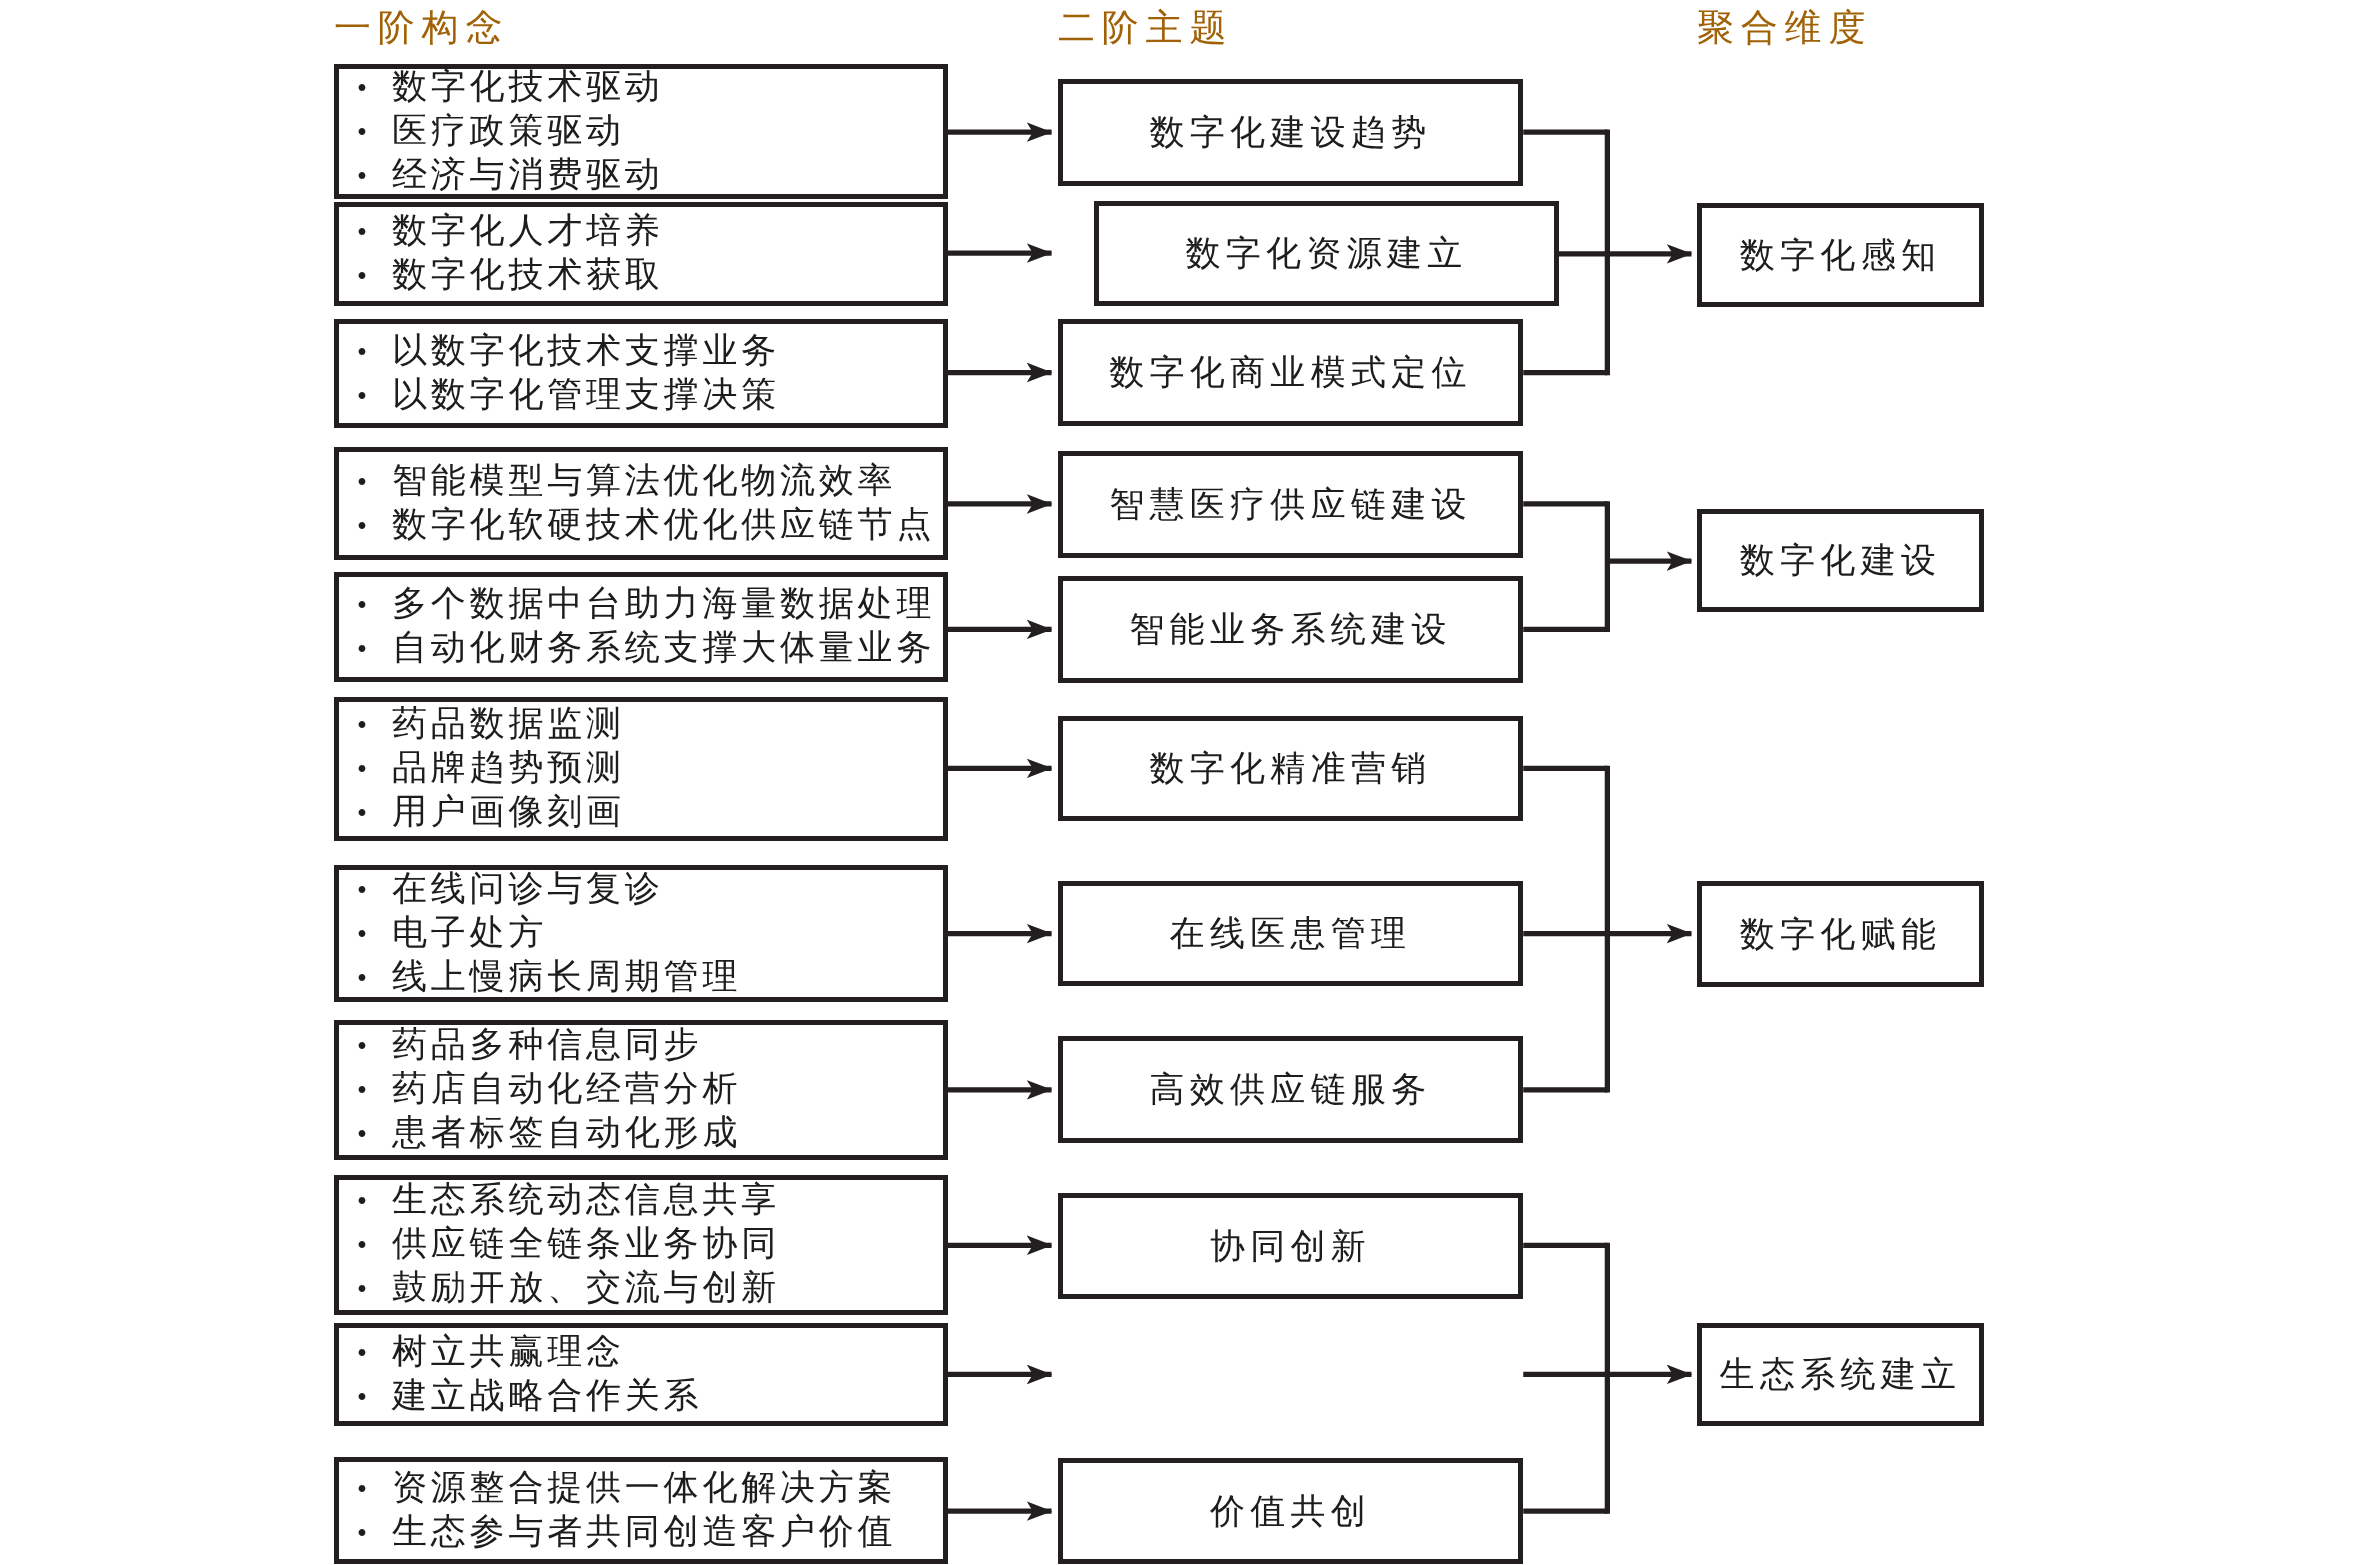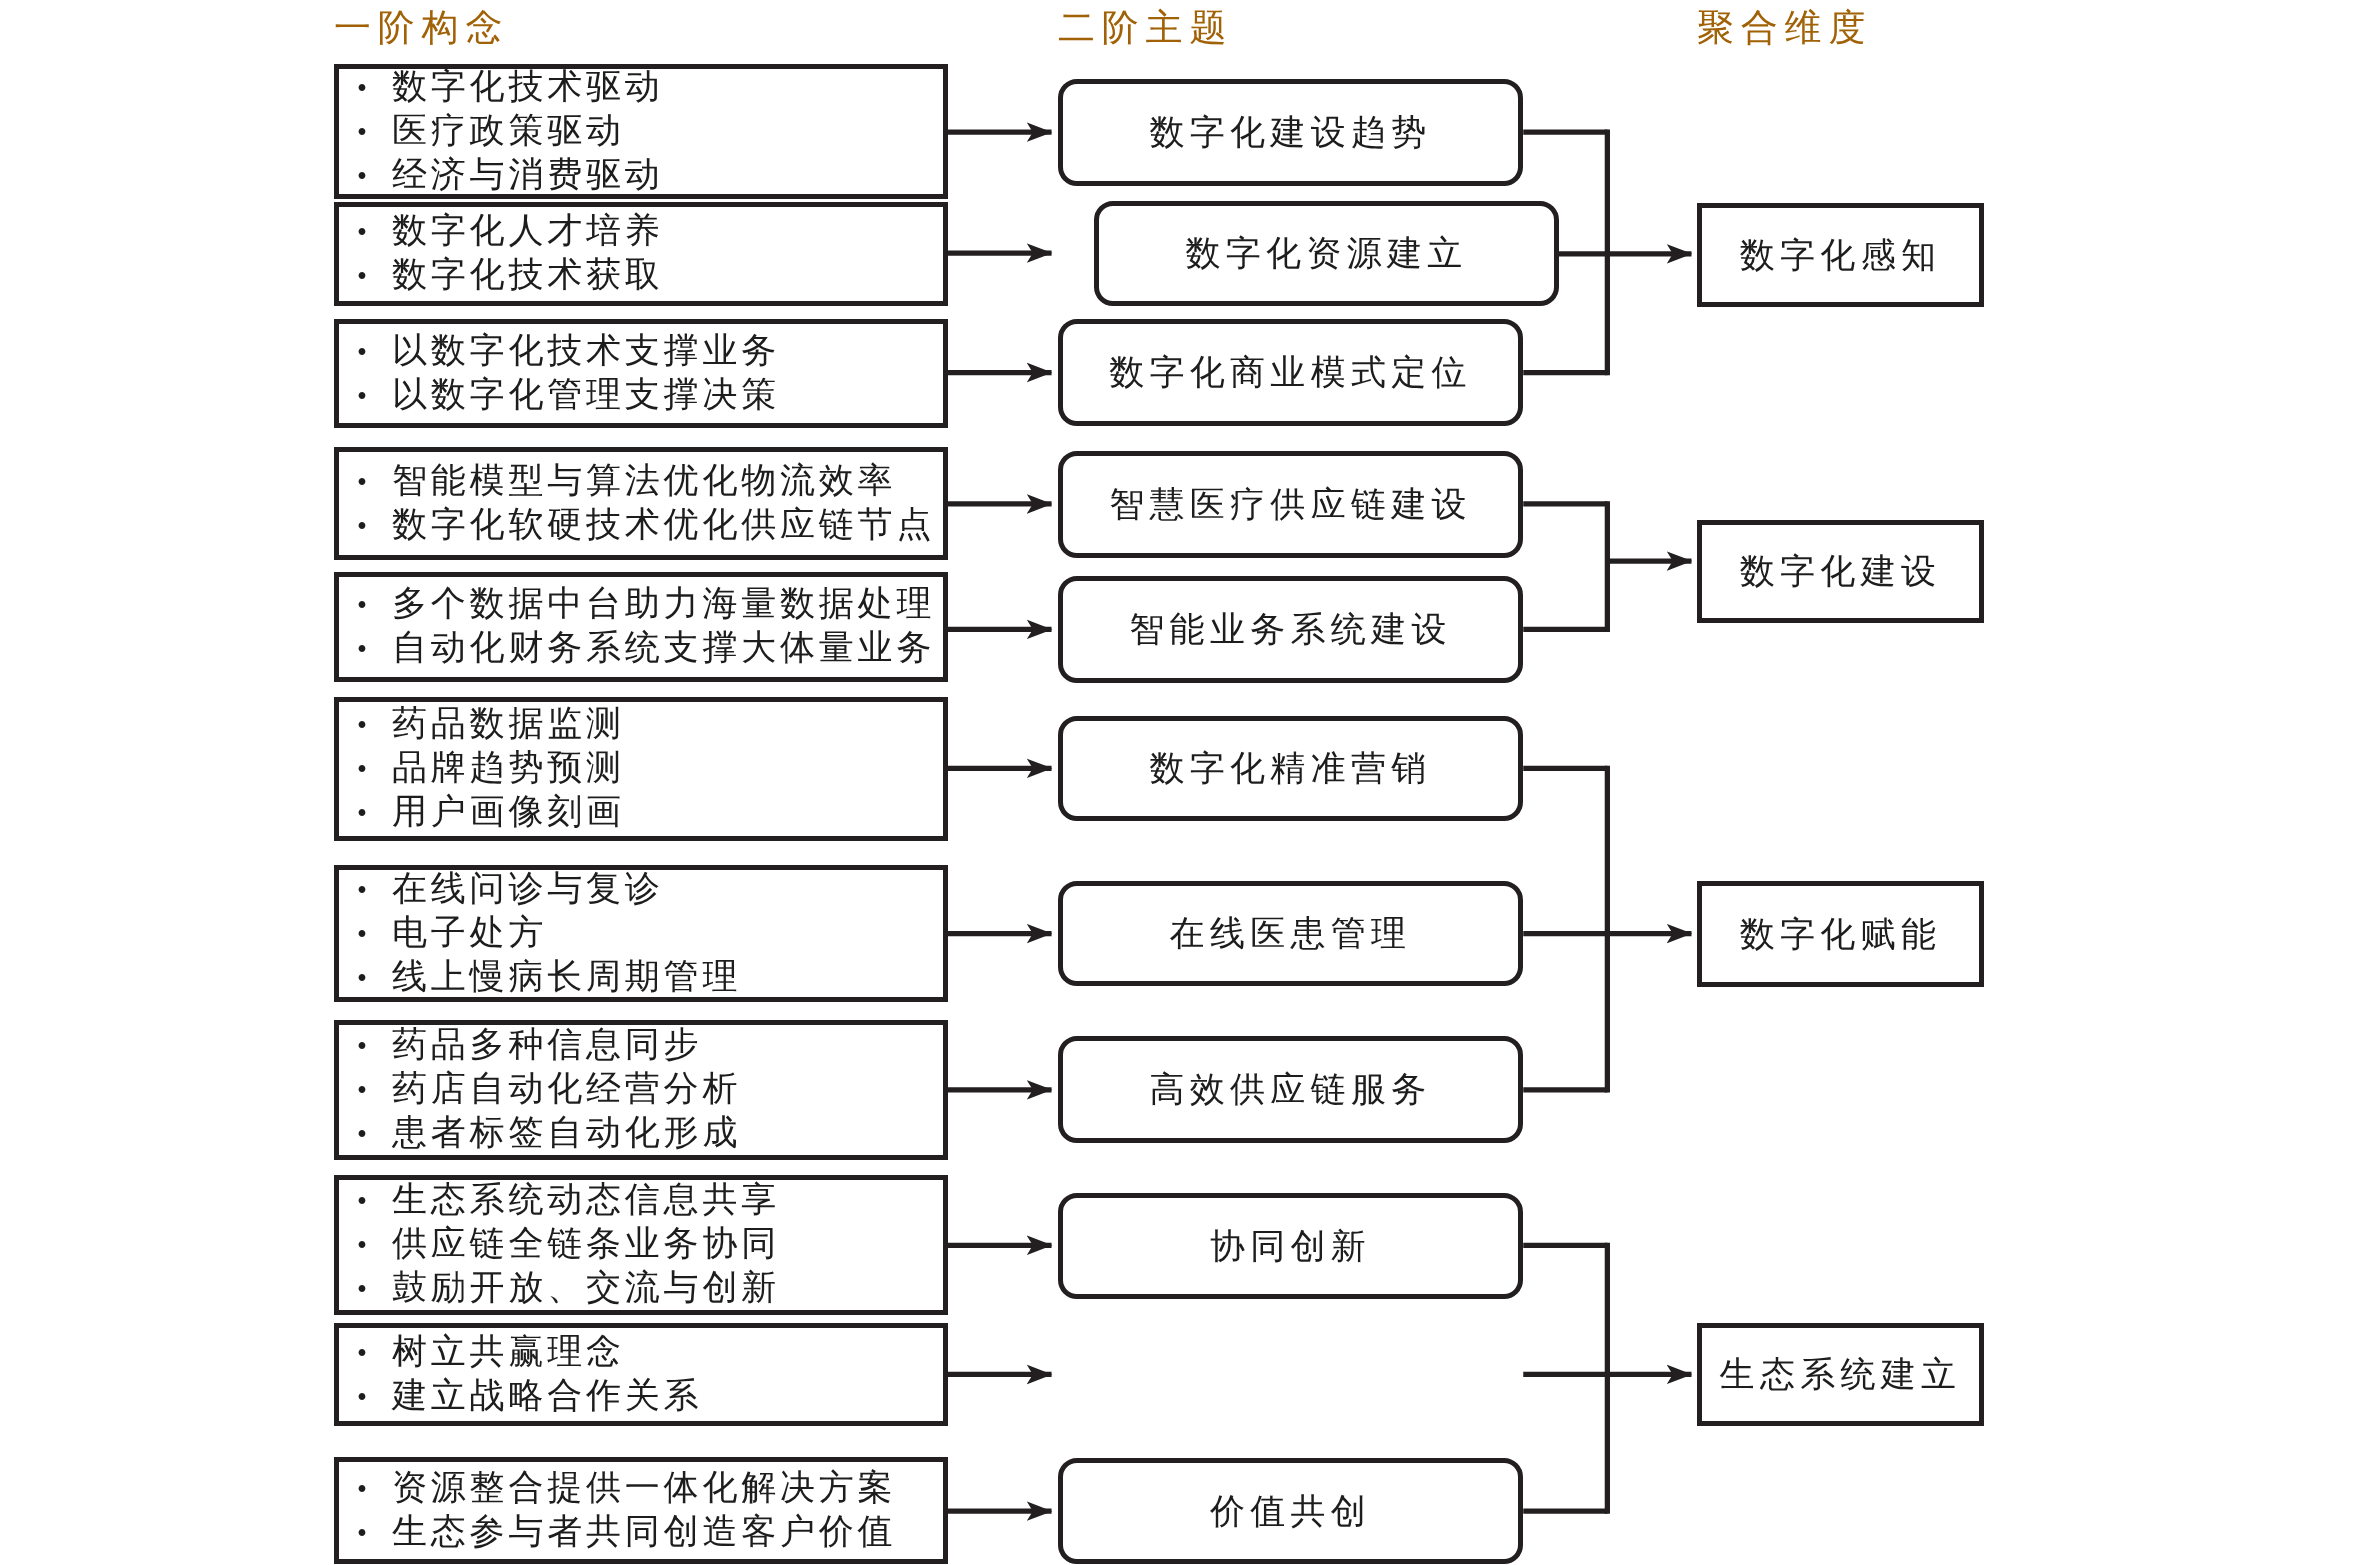--- a/index.html
+++ b/index.html
@@ -62,21 +62,20 @@
     width: 35px;
     flex: 0 0 35px;
     text-align: left;
     font-size: 28.5px;
     letter-spacing: 0;
   }
   .theme-box {
     left: 1058px;
     width: 465px;
     align-items: center;
-    border-radius: 19px;
   }
   .dimension-box {
     left: 1697px;
     width: 287px;
     align-items: center;
   }
   .box-label {
     font-size: 35px;
     letter-spacing: 5.3px;
     white-space: nowrap;
@@ -292,21 +291,21 @@
   <div class="box theme-box" style="top:1193px; height:106px;align-items:center;">
       <span class="box-label">协同创新</span>
     </div>
   <div class="box theme-box" style="top:1458px; height:106px;">
       <span class="box-label">价值共创</span>
     </div>
 
   <div class="box dimension-box" style="top:203px;  height:104px;">
       <span class="box-label">数字化感知</span>
     </div>
-  <div class="box dimension-box" style="top:509px;  height:103px;margin-top:11px;">
+  <div class="box dimension-box" style="top:509px;  height:103px;">
       <span class="box-label">数字化建设</span>
     </div>
   <div class="box dimension-box" style="top:881px; height:106px;">
       <span class="box-label">数字化赋能</span>
     </div>
   <div class="box dimension-box" style="top:1323px; height:103px;">
       <span class="box-label">生态系统建立</span>
     </div>
 
 </div>

